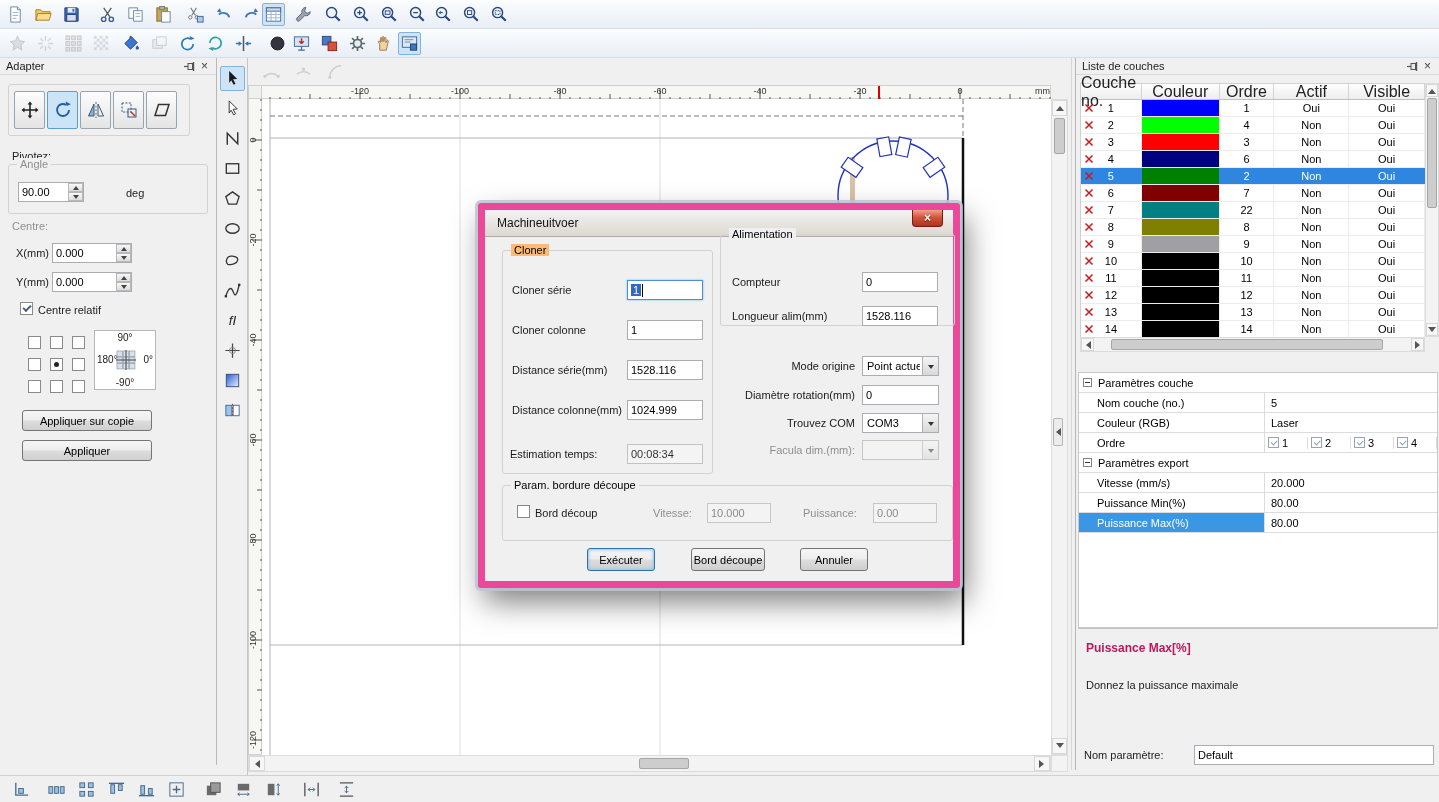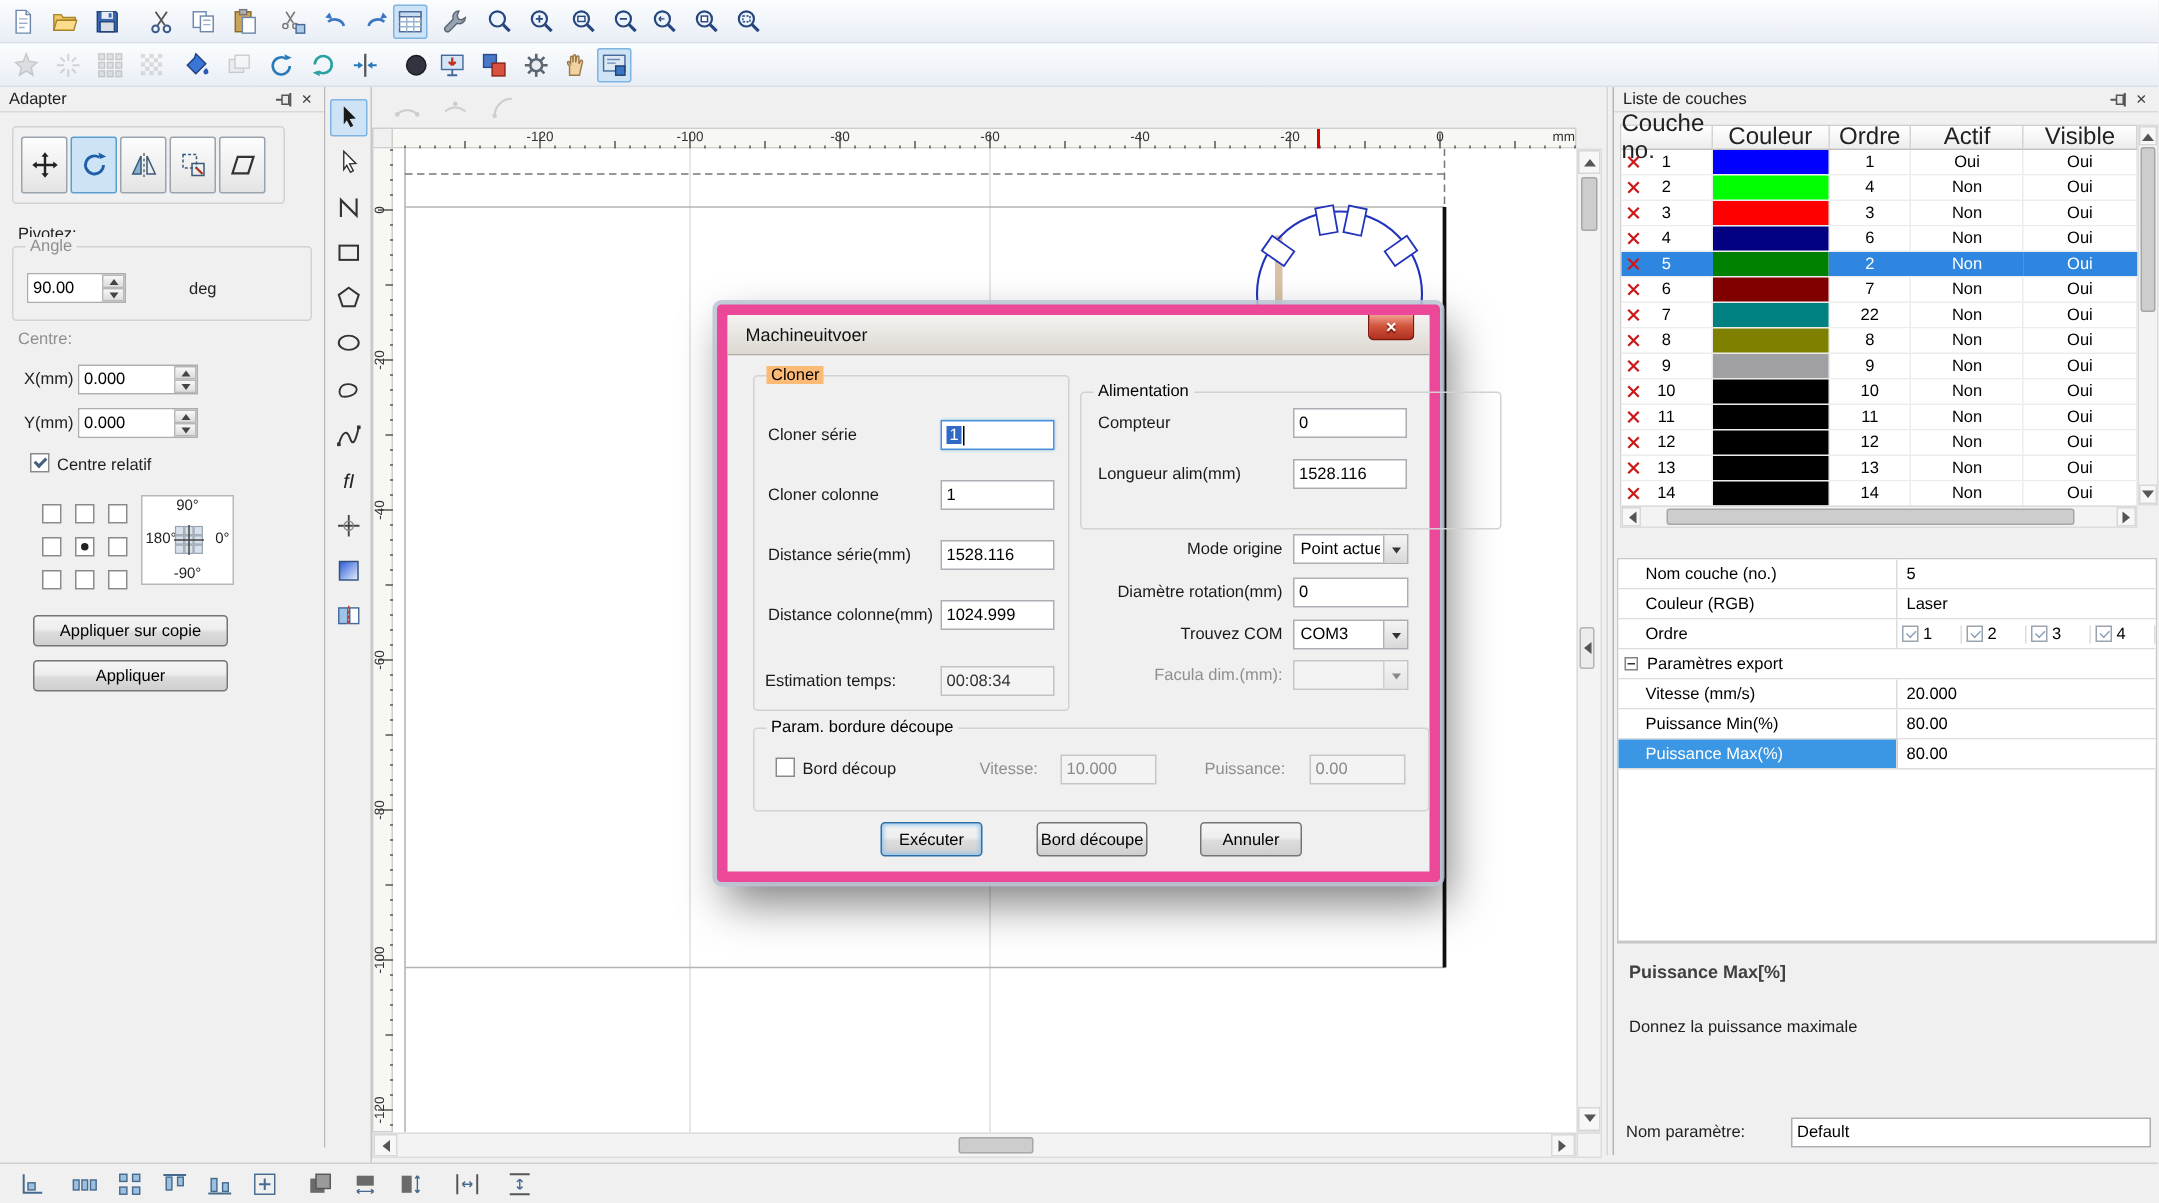--- a/index.html
+++ b/index.html
@@ -76,21 +76,21 @@
 .pr-l.psel{background:#3b97e3;color:#fff;}
 .pr-v{flex:1;height:100%;display:flex;align-items:center;padding-left:6px;}
 .pr-row.group .pr-g{display:flex;align-items:center;}
 .expander{width:9px;height:9px;border:1px solid #848484;background:#fff;display:inline-block;position:relative;margin:0 6px 0 4px;}
 .expander::after{content:"";position:absolute;left:1px;top:3px;width:5px;height:1px;background:#333;}
 .ock-wrap{padding:0 !important;display:flex;height:100%;}
 .ock{display:flex;align-items:center;border-right:1px solid #dcdcdc;padding:0 3px;flex:0 0 43px;}
 .mchk{display:inline-block;width:11px;height:11px;border:1px solid #9aa4ae;background:#fff;position:relative;margin-right:3px;}
 .mchk.on::after{content:"";position:absolute;left:1.5px;top:2px;width:5px;height:2.5px;border-left:1.6px solid #8aa0b8;border-bottom:1.6px solid #8aa0b8;transform:rotate(-45deg);}
 #ldesc{position:absolute;left:2px;top:570px;width:360px;height:109px;background:#f0f0f0;border-top:1px solid #c4c4c4;}
-.desc-title{position:absolute;left:8px;top:12px;font-size:12px;font-weight:bold;color:#404040;}
+.desc-title{position:absolute;left:8px;top:12px;font-size:12px;font-weight:bold;color:#be185d;}
 .desc-text{position:absolute;left:8px;top:50px;font-size:11px;color:#222;}
 
 #bottombar{position:absolute;left:0;top:775px;width:1439px;height:27px;background:#f0f0f0;border-top:1px solid #d0d0d0;}
 #bottombar .tbtn{top:2px;}
 
 #mdlg{position:absolute;left:478px;top:203px;width:482px;height:385px;background:#f0f0f0;border:7px solid #ec4899;border-radius:3px;box-shadow:0 0 0 3px rgba(186,196,210,.85),6px 14px 30px rgba(0,0,0,.5);z-index:50;}
 .dlg-title{position:absolute;left:0;top:0;right:0;height:27px;background:linear-gradient(#f4f3f1,#dcd8d1);border-bottom:1px solid #b0aca4;border-radius:2px 2px 0 0;}
 .dlg-title>span{position:absolute;left:12px;line-height:27px;font-size:12px;color:#111;}
 .dlg-close{position:absolute;right:10px;top:0;width:31px;height:17px;background:linear-gradient(#f0a090,#d2563e 45%,#b03020);border:1px solid #7a1a10;border-top:0;border-radius:0 0 4px 4px;display:flex;align-items:center;justify-content:center;color:#fff;font-size:12px;font-weight:bold;text-shadow:0 1px 1px #701008;}
 .dlbl{position:absolute;font-size:11px;color:#1a1a1a;white-space:nowrap;}
@@ -1157,20 +1157,26 @@
     <div class="sb" id="lhsb">
       <div class="sbtn" style="left:0;top:0;bottom:0;width:13px;">
           <span class="tl"></span>
         </div>
       <div class="sthumb" style="top:1px;bottom:1px;left:30px;width:272px;"></div>
       <div class="sbtn" style="right:0;top:0;bottom:0;width:13px;">
           <span class="tr"></span>
         </div>
     </div>
     <div id="props">
+        <div class="pr-row group">
+          <span class="pr-g">
+            <span class="expander"></span>
+            <span>Paramètres couche</span>
+          </span>
+        </div>
         <div class="pr-row">
           <div class="pr-l">Nom couche (no.)</div>
           <div class="pr-v">5</div>
         </div>
         <div class="pr-row">
           <div class="pr-l">Couleur (RGB)</div>
           <div class="pr-v">Laser</div>
         </div>
         <div class="pr-row">
           <div class="pr-l">Ordre</div>
@@ -1326,21 +1332,21 @@
       </div>
     <div class="dlbl" style="left:27px;top:114px;">Cloner colonne</div>
     <input class="tfield" style="left: 142px; top: 110px; width: 76px;" value="1">
     <div class="dlbl" style="left:27px;top:154px;">Distance série(mm)</div>
     <input class="tfield" style="left: 142px; top: 150px; width: 76px;" value="1528.116">
     <div class="dlbl" style="left:27px;top:194px;">Distance colonne(mm)</div>
     <input class="tfield" style="left: 142px; top: 190px; width: 76px;" value="1024.999">
     <div class="dlbl" style="left:25px;top:238px;">Estimation temps:</div>
     <div class="tfield ro" style="left:142px;top:234px;width:76px;">00:08:34</div>
 
-    <div class="grpbox" style="left:235px;top:51px;width:281px;height:92px;">
+    <div class="grpbox" style="left:235px;top:24px;width:235px;height:92px;">
       <span class="grplbl">Alimentation</span>
     </div>
     <div class="dlbl" style="left:247px;top:66px;">Compteur</div>
     <input class="tfield" style="left: 377px; top: 62px; width: 76px;" value="0">
     <div class="dlbl" style="left:247px;top:100px;">Longueur alim(mm)</div>
     <input class="tfield" style="left: 377px; top: 96px; width: 76px;" value="1528.116">
 
     <div class="dlbl r" style="left:238px;top:150px;">Mode origine</div>
     <div class="combo" style="left:377px;top:146px;width:77px;">
       <span class="combo-txt">Point actue</span>

